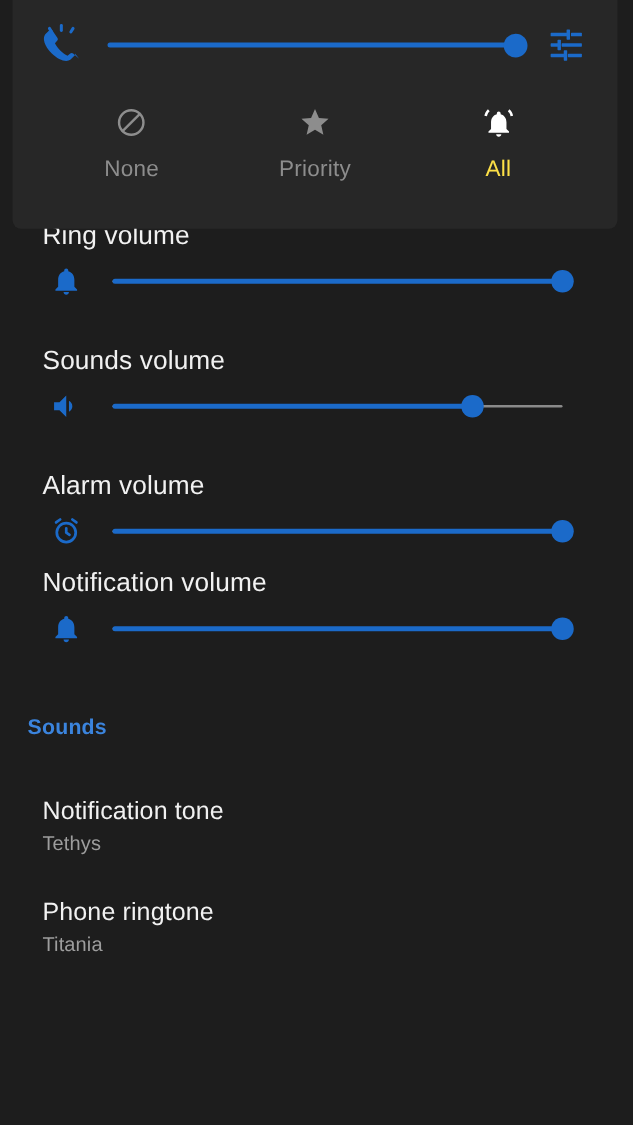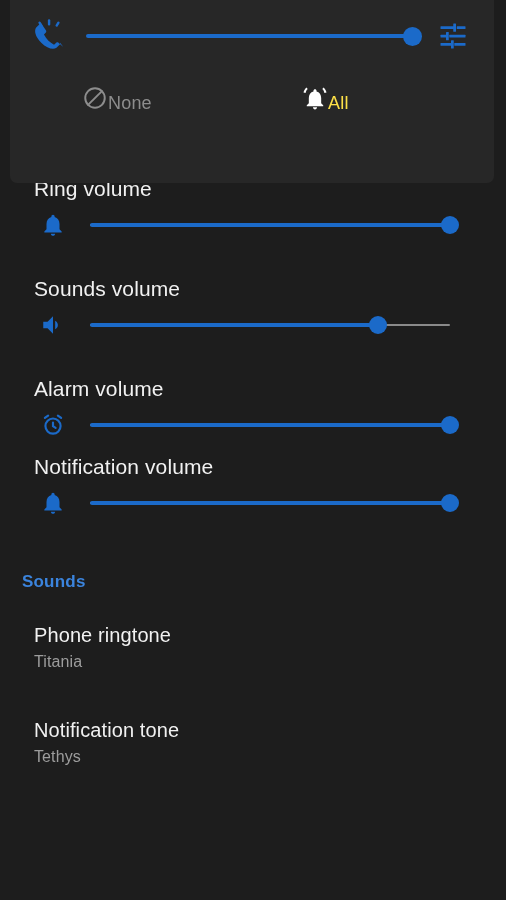--- a/index.html
+++ b/index.html
@@ -212,21 +212,21 @@
   }
 
   .dnd-row {
     display: flex;
     align-items: flex-start;
     justify-content: space-around;
     padding: 10px 22px 0 22px;
   }
   .dnd-item {
     display: flex;
-    flex-direction: row;
+    flex-direction: column;
     align-items: center;
     width: 120px;
   }
   .dnd-item .dnd-icon {
     height: 32px;
     display: flex;
     align-items: center;
     justify-content: center;
   }
   .dnd-item .dnd-label {
@@ -306,28 +306,28 @@
         <span class="slider">
           <span class="track-bg"></span>
           <span class="track-fill" style="width:100%"></span>
           <span class="thumb" style="left:100%"></span>
         </span>
       </div>
     </div>
 
     <div class="section-header" style="margin-top:46px">Sounds</div>
 
+    <div class="list-item" style="margin-top:44px">
+      <div class="li-title">Notification tone</div>
+      <div class="li-sub">Tethys</div>
+    </div>
+
     <div class="list-item" style="margin-top:30px">
       <div class="li-title">Phone ringtone</div>
       <div class="li-sub">Titania</div>
-    </div>
-
-    <div class="list-item" style="margin-top:44px">
-      <div class="li-title">Notification tone</div>
-      <div class="li-sub">Tethys</div>
     </div>
 
   </div>
 
   <div class="volume-panel">
 
     <div class="panel-slider-row">
       <span class="p-icon">
         <svg width="34" height="34" viewBox="0 0 24 24" fill="#1b6ac9">
           <path d="M23 18.5l-3.5-3.1c-.5-.4-1.2-.4-1.7 0l-1.6 1.4c-1.5-.8-3-1.9-4.3-3.1-1.3-1.3-2.3-2.7-3.1-4.3l1.4-1.6c.4-.5.4-1.2 0-1.7L7.1 1.6c-.5-.4-1.2-.4-1.6.1L3.1 4.1C1.3 6.4 2.5 11 6.8 15.3c4.3 4.3 8.9 5.5 11.2 3.7l2.4-2.4c.4-.4.4-1.1 0-1.5z" transform="translate(0 2) scale(0.96)"></path>
@@ -360,20 +360,28 @@
       <div class="dnd-item inactive">
         <span class="dnd-icon">
           <svg width="26" height="26" viewBox="0 0 24 24" fill="none" stroke="#8d8d8d" stroke-width="1.8">
             <circle cx="12" cy="12" r="9"></circle>
             <line x1="5.6" y1="18.4" x2="18.4" y2="5.6" stroke-linecap="round"></line>
           </svg>
         </span>
         <span class="dnd-label">None</span>
       </div>
 
+      <div class="dnd-item inactive">
+        <span class="dnd-icon">
+          <svg width="26" height="26" viewBox="0 0 24 24" fill="#8d8d8d">
+            <path d="M12 17.3l-6.2 3.7 1.6-7L2 9.2l7.1-.6L12 2l2.9 6.6 7.1.6-5.4 4.8 1.6 7z"></path>
+          </svg>
+        </span>
+        <span class="dnd-label">Priority</span>
+      </div>
 
       <div class="dnd-item active">
         <span class="dnd-icon">
           <svg width="26" height="26" viewBox="0 0 24 24" fill="#ffffff">
             <path d="M12 22.5c1.05 0 1.9-.85 1.9-1.9h-3.8c0 1.05.85 1.9 1.9 1.9zm5.7-5.7v-4.8c0-2.92-1.56-5.36-4.28-6.01v-.65c0-.79-.64-1.43-1.42-1.43s-1.42.64-1.42 1.43v.65C7.86 6.64 6.3 9.07 6.3 12v4.8l-1.9 1.9v.95h15.2v-.95l-1.9-1.9z"></path>
             <path d="M4.0 2.2C2.6 3.5 1.7 5.2 1.4 7.0l1.9.35c.24-1.42.95-2.75 2.0-3.75z"></path>
             <path d="M20.0 2.2c1.4 1.3 2.3 3.0 2.6 4.8l-1.9.35c-.24-1.42-.95-2.75-2.0-3.75z"></path>
           </svg>
         </span>
         <span class="dnd-label">All</span>

